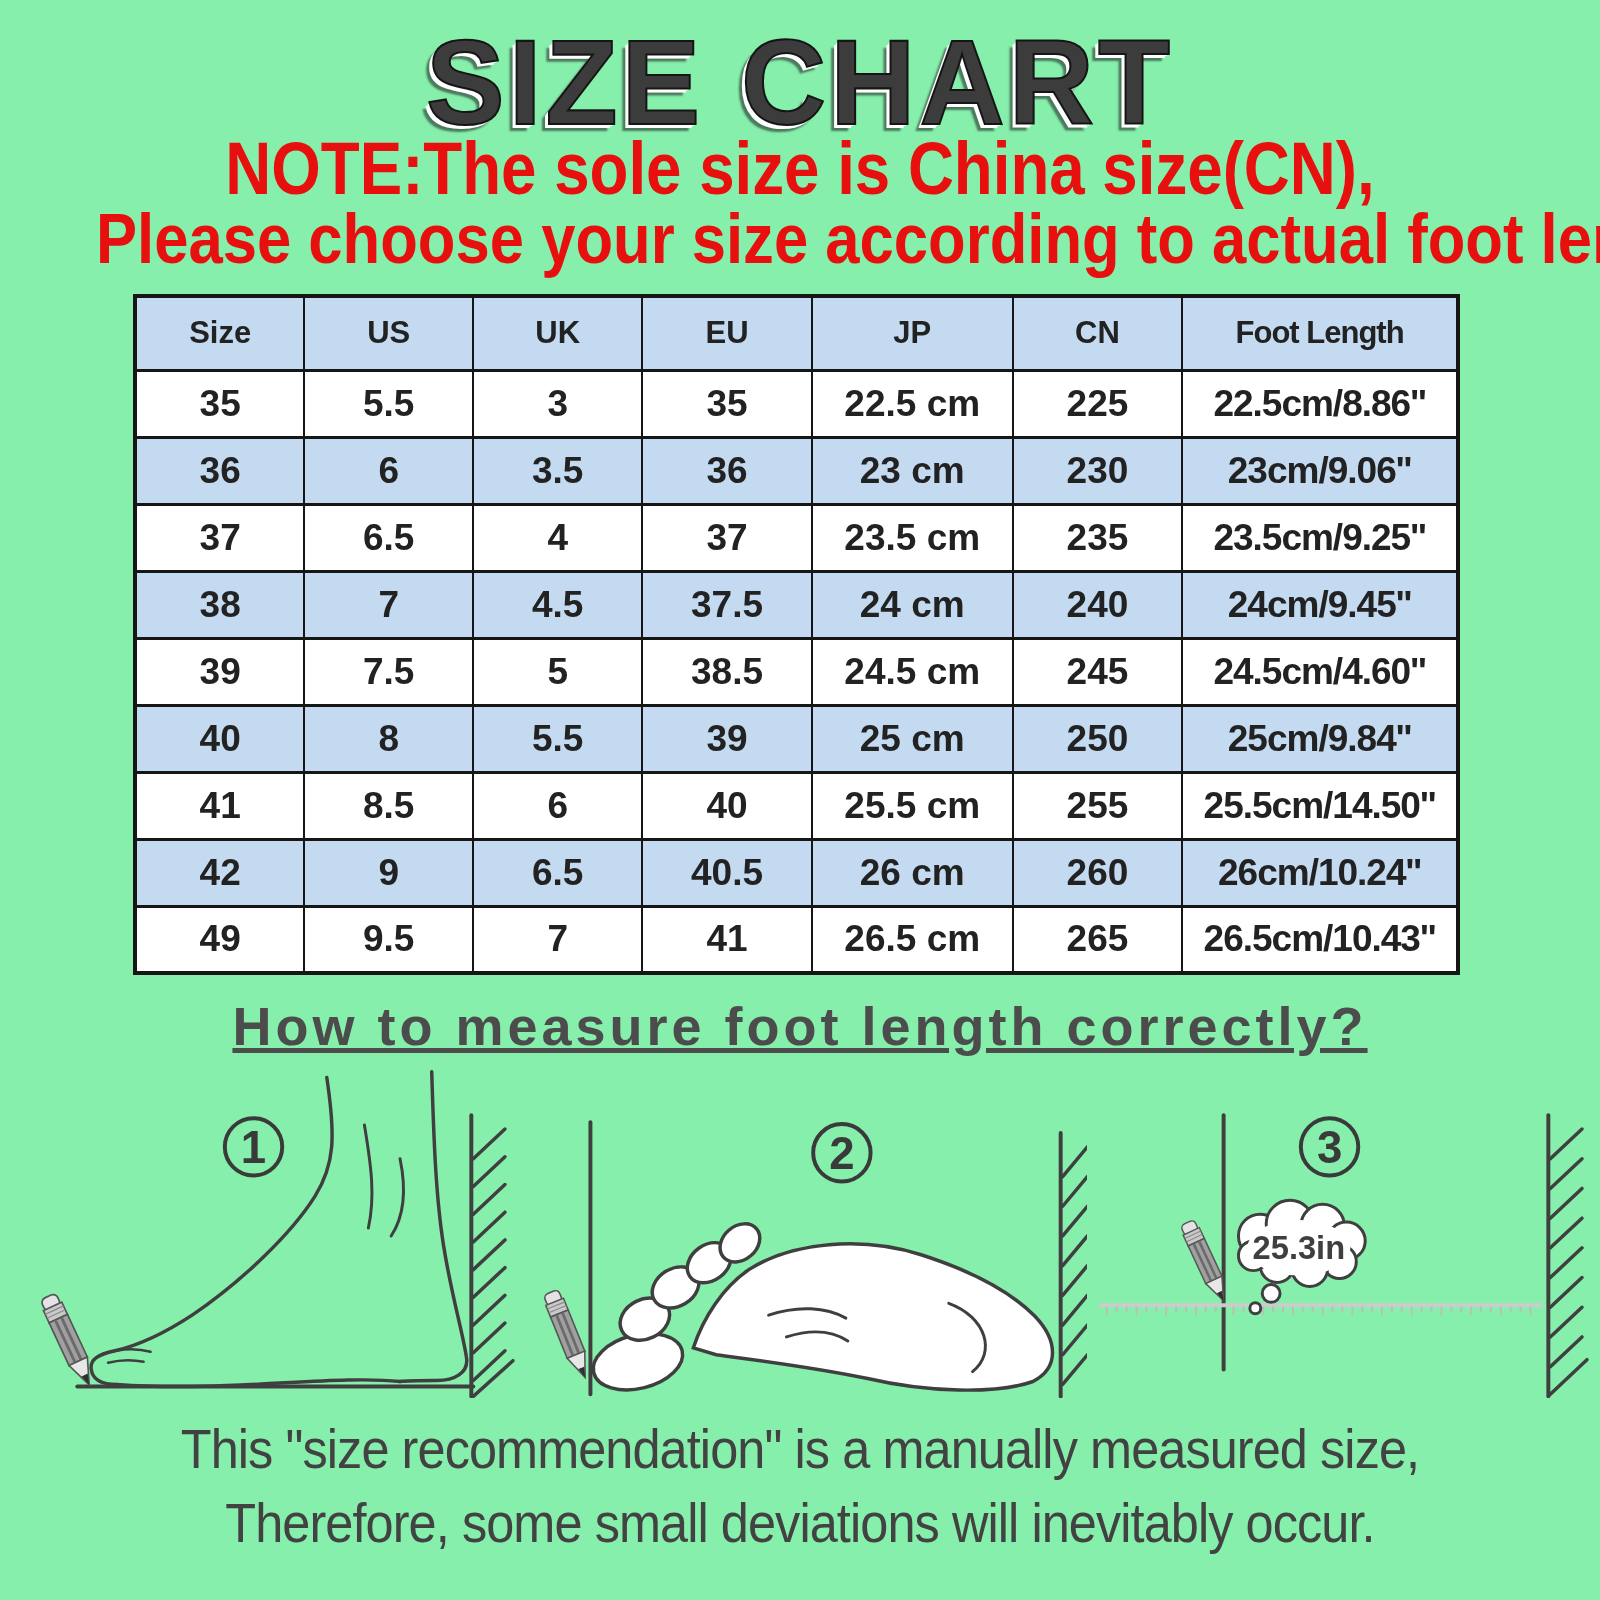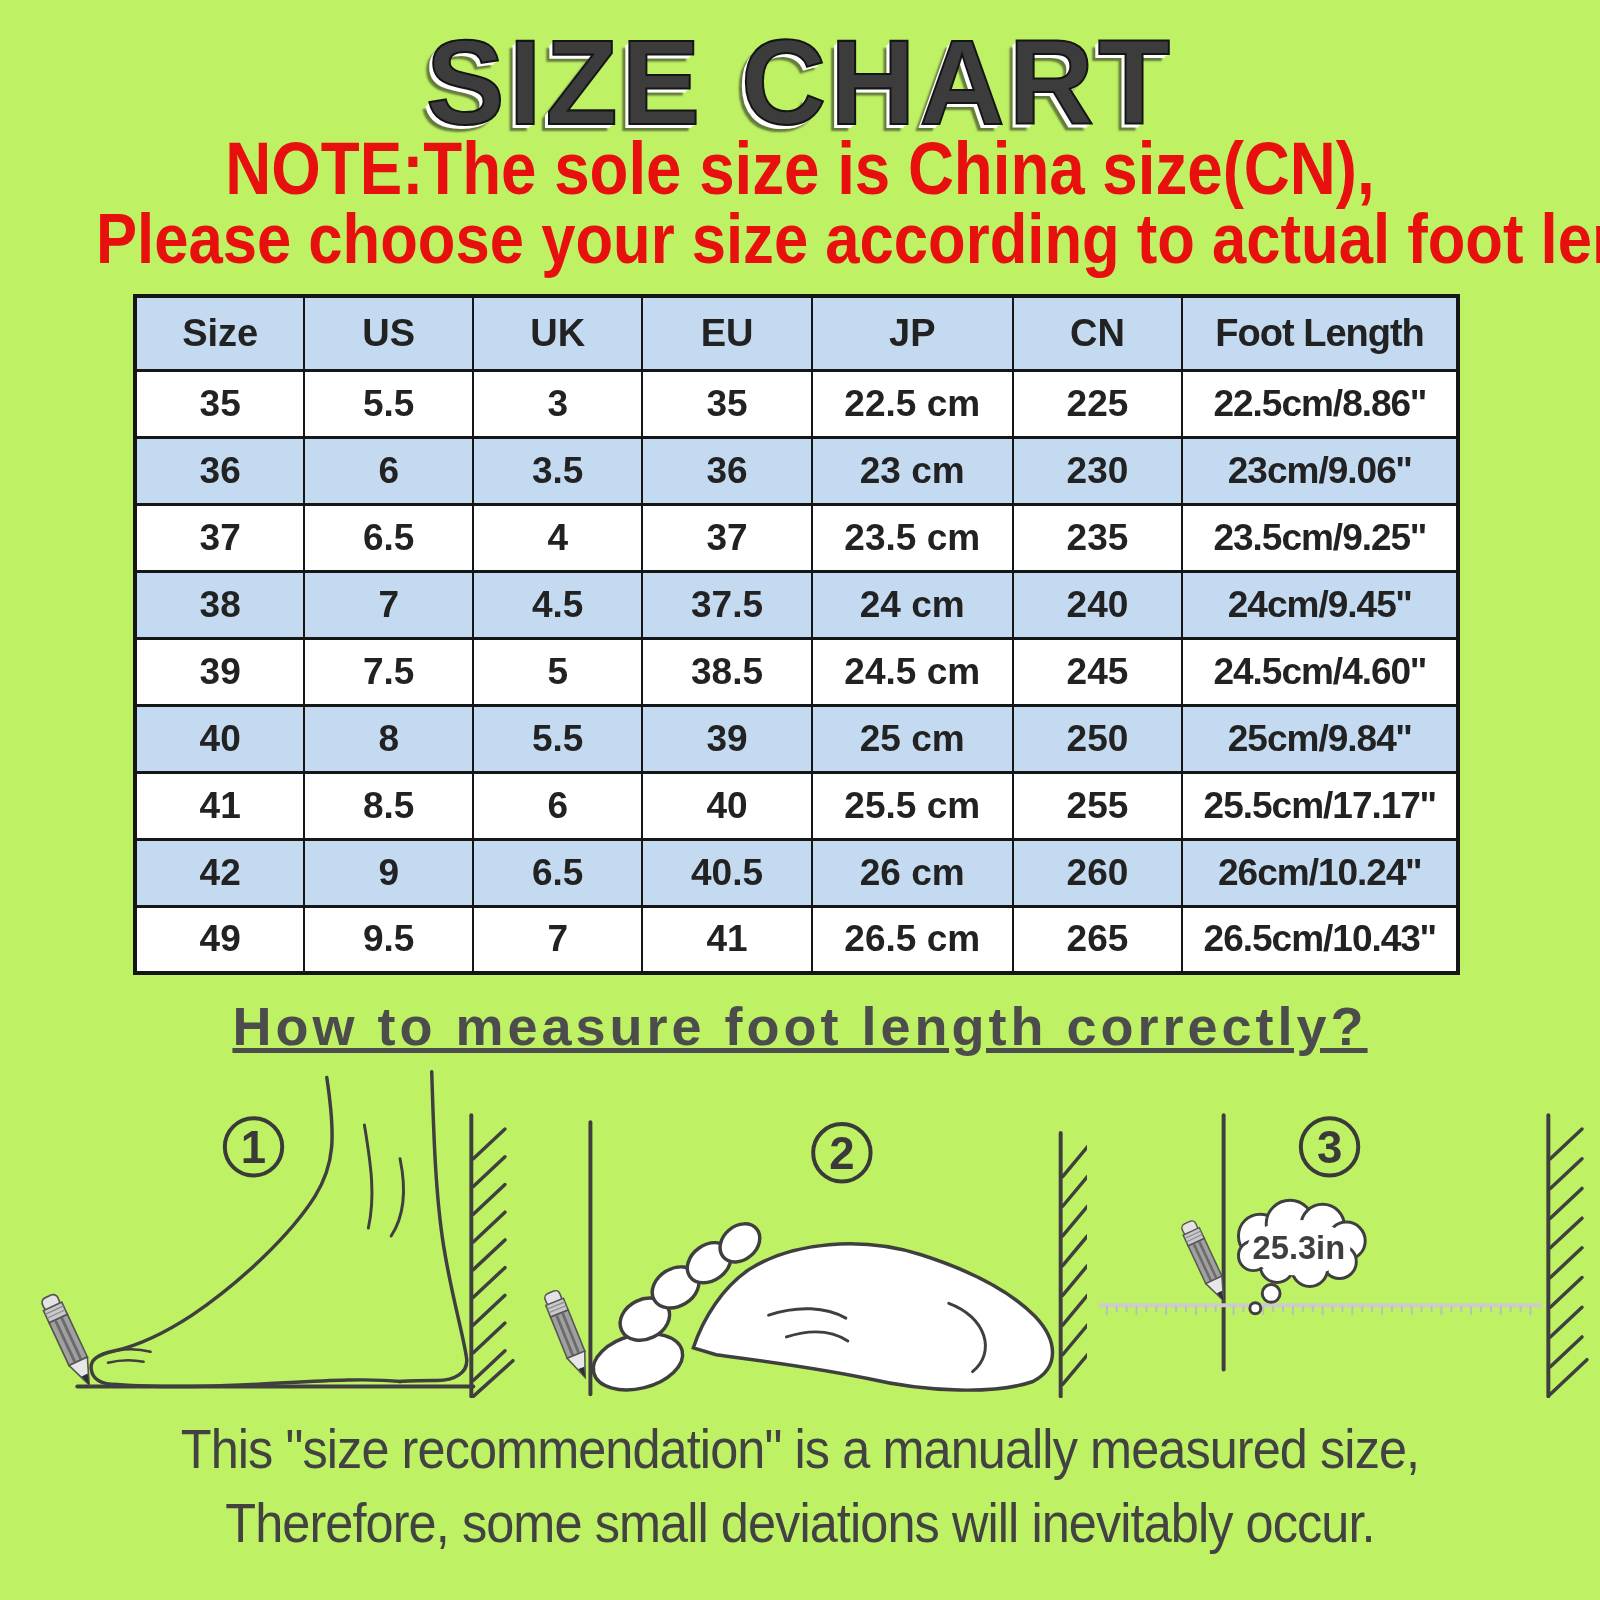--- a/index.html
+++ b/index.html
@@ -7,21 +7,21 @@
     --table-header-bg:#c3daf0;
     --table-stripe-bg:#c3daf0;
     --title-gray:#3c3c3c;
     --ink:#222222;
   }
   *{box-sizing:border-box;margin:0;padding:0;}
   html,body{background:#ffffff;}
   .page{
     position:relative;
     width:1600px;height:1600px;
-    background:#bef264;
+    background:#86efac;
     overflow:hidden;
     font-family:"Liberation Sans", sans-serif;
   }
   
   .title{
     position:absolute;top:14px;left:0;width:100%;
     text-align:center;
     font-size:118px;font-weight:900;letter-spacing:4px;
     color:var(--title-gray);
     -webkit-text-stroke:2px #151515;
@@ -44,21 +44,21 @@
   }
   .size-table th,.size-table td{
     border:2px solid #161616;
     border-top-width:3px;border-bottom-width:3px;
     text-align:center;vertical-align:middle;
     color:var(--ink);
     font-weight:700;
     white-space:nowrap;
     overflow:hidden;
   }
-  .size-table th{height:74px;font-size:38px;background:var(--table-header-bg);}
+  .size-table th{height:74px;font-size:31px;background:var(--table-header-bg);}
   .size-table td{height:67px;font-size:37px;background:#ffffff;}
   .size-table tr.stripe td{background:var(--table-stripe-bg);}
   .size-table td:last-child,.size-table th:last-child{letter-spacing:-1px;}
   
   .measure-heading{
     position:absolute;top:995px;left:0;width:100%;text-align:center;
     font-size:54px;font-weight:700;letter-spacing:4px;color:#4c4c4c;text-decoration:underline;
   }
   
   .illustrations{
@@ -162,21 +162,21 @@
             <td>250</td>
             <td>25cm/9.84''</td>
           </tr>
           <tr>
             <td>41</td>
             <td>8.5</td>
             <td>6</td>
             <td>40</td>
             <td>25.5 cm</td>
             <td>255</td>
-            <td>25.5cm/17.17''</td>
+            <td>25.5cm/14.50''</td>
           </tr>
           <tr class="stripe">
             <td>42</td>
             <td>9</td>
             <td>6.5</td>
             <td>40.5</td>
             <td>26 cm</td>
             <td>260</td>
             <td>26cm/10.24''</td>
           </tr>

